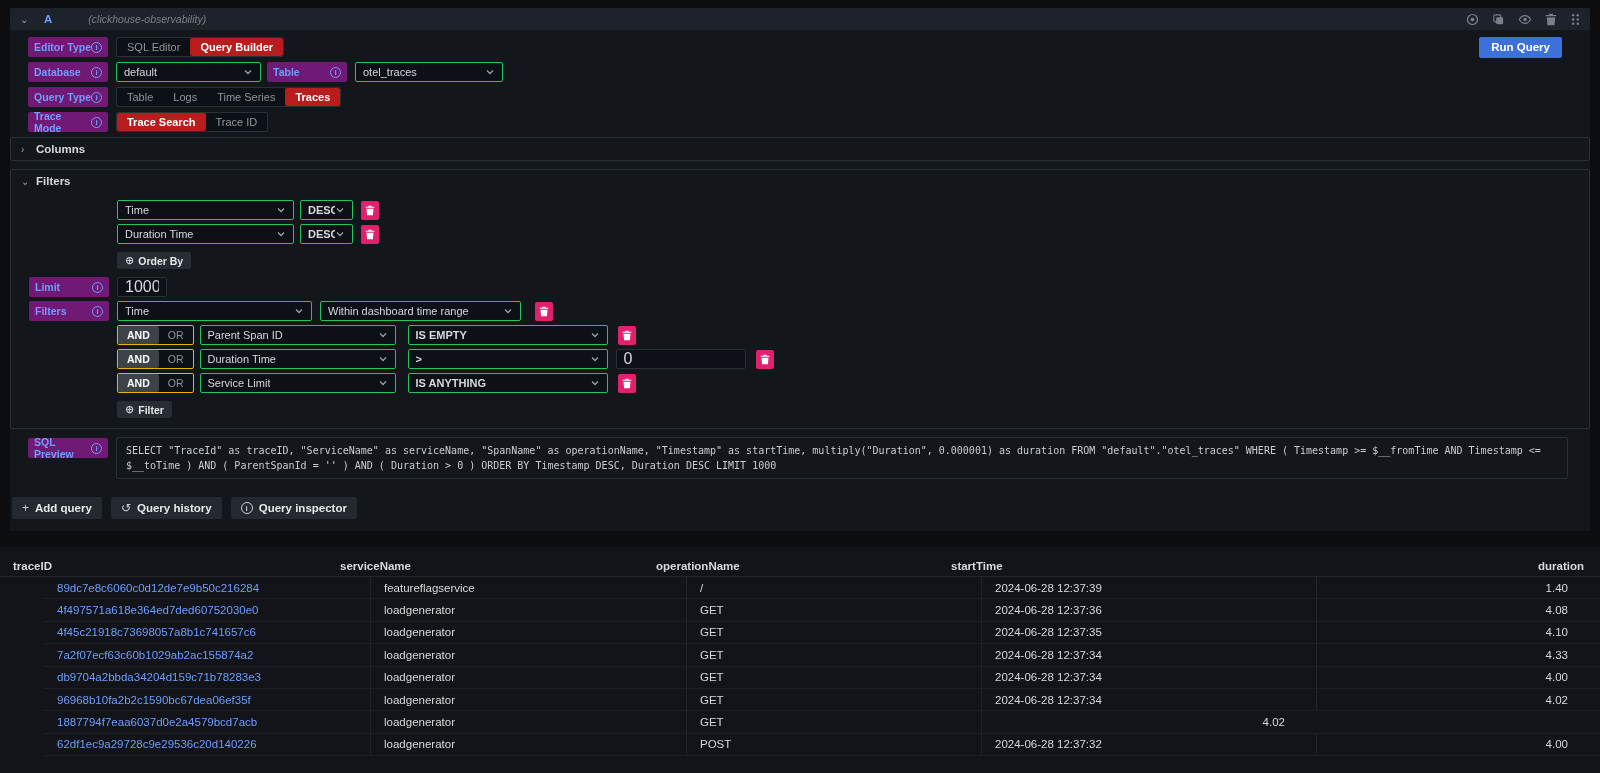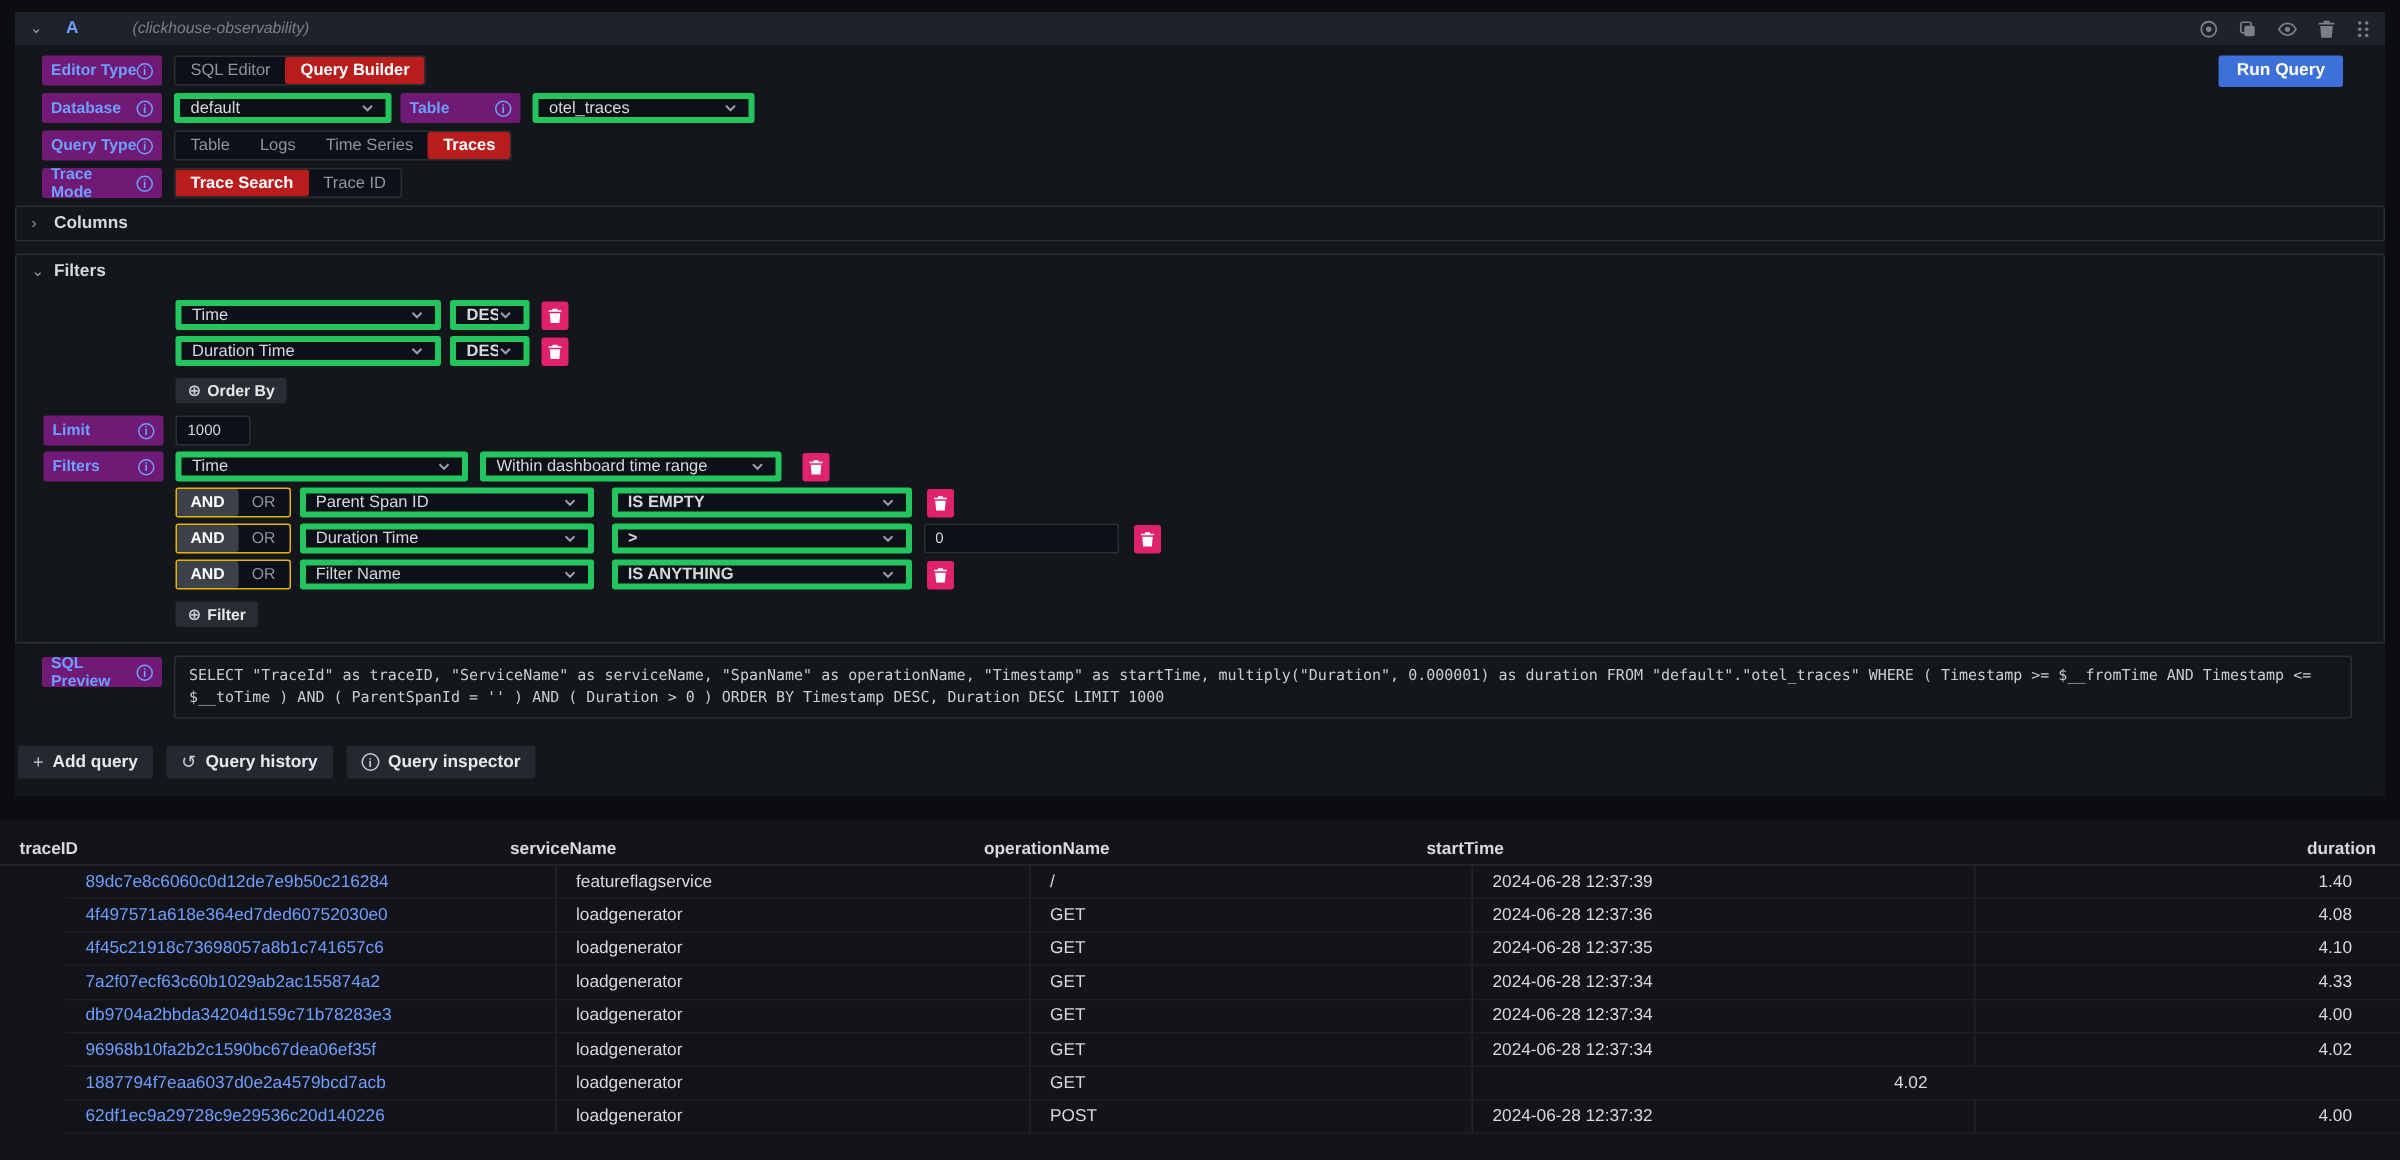--- a/index.html
+++ b/index.html
@@ -37,28 +37,28 @@
   .radio-group {
     display:flex; align-items:stretch; height:20px; background:#0d1016;
     border:1px solid #2b2f36; border-radius:2px; overflow:hidden;
   }
   .radio-opt {
     display:flex; align-items:center; padding:0 10px; color:#8e959e;
     font-size:11px; cursor:pointer; white-space:nowrap;
   }
   .radio-opt.selected { background:#b91c1c; color:#fff; font-weight:700; border-radius:2px; }
   .select {
-    height:20px; background:#0d1016; border:4px solid #22c55e; border-radius:2px;
+    height:20px; background:#0d1016; border:1px solid #22c55e; border-radius:2px;
     display:flex; align-items:center; justify-content:space-between;
     padding:0 7px; color:#d5d9de; cursor:pointer; flex:none;
   }
   .select .sel-val { white-space:nowrap; overflow:hidden; }
   .tin {
     height:20px; background:#0d1016; border:1px solid #2b2f36; border-radius:2px;
-    color:#d5d9de; font-size:10px; padding:0 7px; font-family:inherit; flex:none;
+    color:#d5d9de; font-size:16px; padding:0 7px; font-family:inherit; flex:none;
   }
   .w145{width:145px}.w148{width:148px}.w177{width:177px}.w53{width:53px}
   .w50{width:50px}.w195{width:195px}.w201{width:201px}.w196{width:196px}
   .w200{width:200px}.w130{width:130px}
   .ml6{margin-left:6px}.ml8{margin-left:8px}.ml10{margin-left:10px}.ml12{margin-left:12px}.ml14{margin-left:14px}
   .run-btn {
     margin-left:auto; margin-right:18px; height:21px; background:#3d71d9; color:#fff;
     border:none; border-radius:2px; padding:0 12px; font-size:11.5px; font-weight:600;
     font-family:inherit; cursor:pointer;
   }
@@ -397,21 +397,21 @@
                   <path d="M4 .8h4v1.3h3.2v1.2H.8V2.1H4zM1.8 4.4h8.4l-.7 7.8H2.5z" fill="#fff"></path>
                 </svg>
               </button>
   </div>
             <div class="fc-row indent">
     <span class="join-group">
                 <span class="join-opt selected">AND</span>
                 <span class="join-opt">OR</span>
               </span>
     <span class="select w196">
-      <span class="sel-val">Filter Name</span>
+      <span class="sel-val">Service Limit</span>
       <span class="caret">
                   <svg width="10" height="10" viewBox="0 0 10 10">
                     <path d="M2 3.5l3 3 3-3" stroke="#9aa0a8" fill="none" stroke-width="1.3"></path>
                   </svg>
                 </span>
     </span>
     <span class="select w200 ml12">
       <span class="sel-val" style="font-weight:700;">IS ANYTHING</span>
       <span class="caret">
                   <svg width="10" height="10" viewBox="0 0 10 10">

